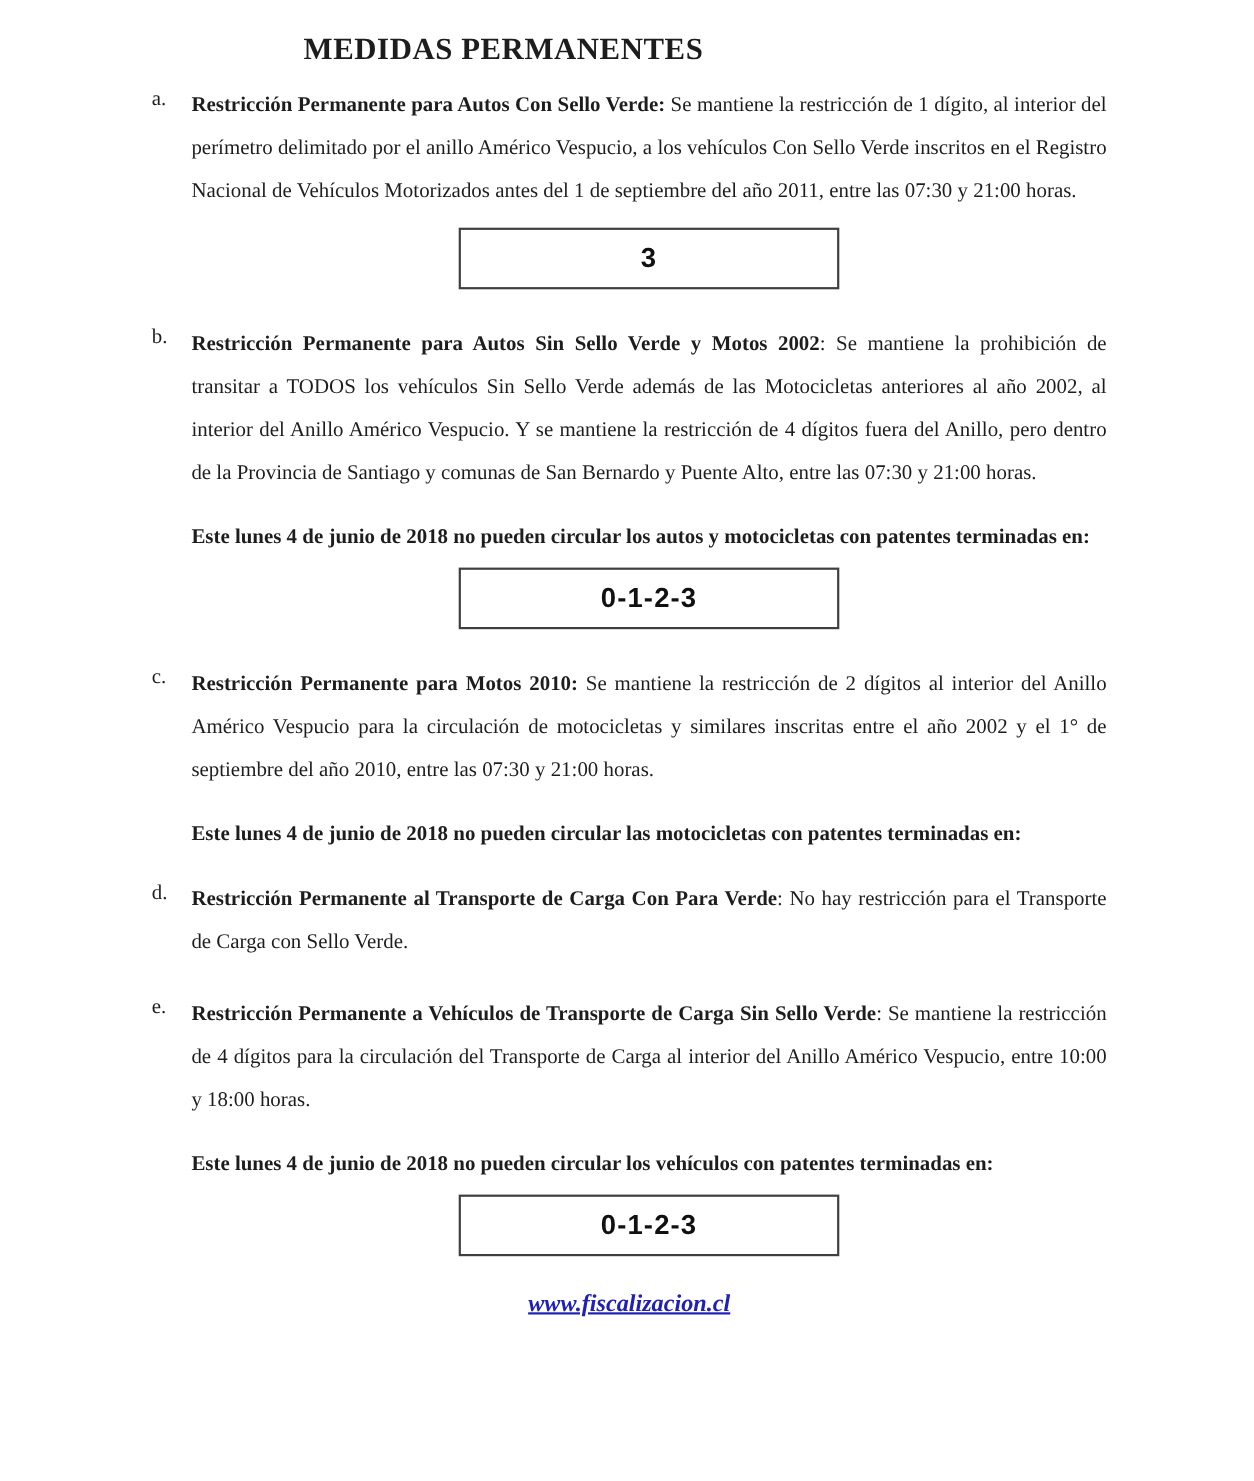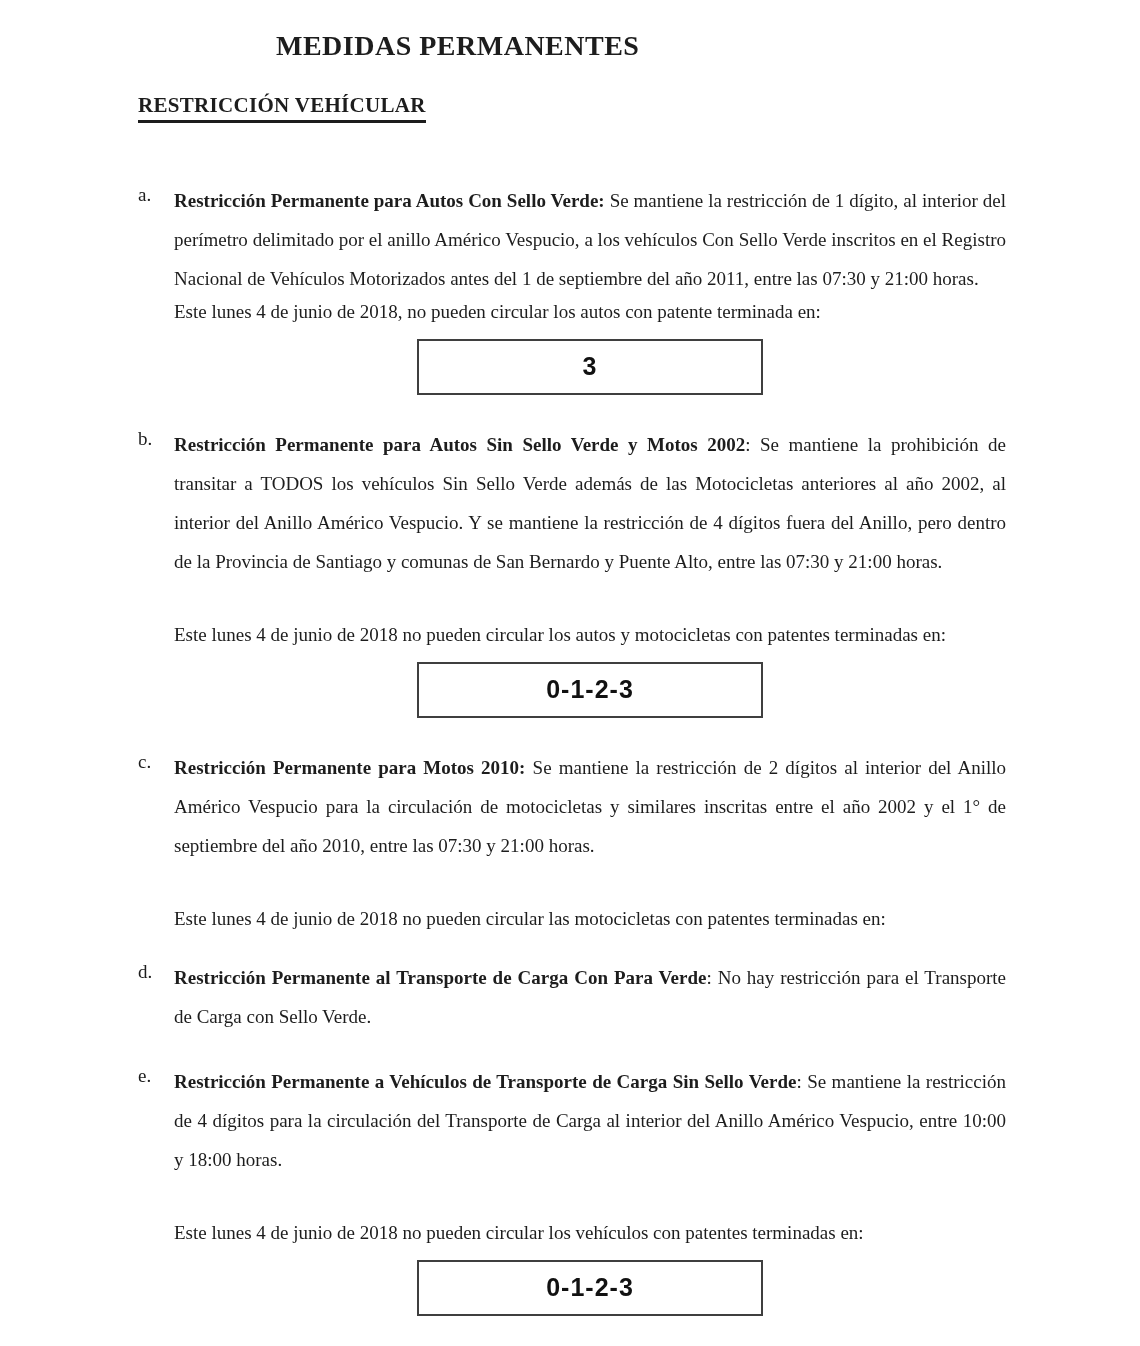--- a/index.html
+++ b/index.html
@@ -51,21 +51,21 @@
     margin:0;
     font-size:19px;
     line-height:39px;
     text-align:justify;
   }
   .item-note{
     margin:0;
     font-size:19px;
     line-height:27px;
   }
-  .note-gap{margin-top:40px;}
+  .note-gap{margin-top:26px;font-weight:bold;}
   .plate-box{
     box-sizing:border-box;
     width:346px;
     height:56px;
     border:2px solid var(--box-border);
     margin:14px auto 4px auto;
     display:flex;
     align-items:center;
     justify-content:center;
     background:#fff;
@@ -100,29 +100,25 @@
     text-align:center;
   }
 </style>
 </head>
 <body>
 
 <div class="page">
 
   <h1 class="doc-title">MEDIDAS PERMANENTES</h1>
 
-  <div class="heading-wrap">
-    <h2 class="section-heading">RESTRICCIÓN VEHÍCULAR</h2>
-  </div>
 
   <div class="item">
     <div class="item-label">a.</div>
     <div class="item-content">
       <p class="item-text"><strong>Restricción Permanente para Autos Con Sello Verde:</strong><span> Se mantiene la restricción de 1 dígito, al interior del perímetro delimitado por el anillo Américo Vespucio, a los vehículos Con Sello Verde inscritos en el Registro Nacional de Vehículos Motorizados antes del 1 de septiembre del año 2011, entre las 07:30 y 21:00 horas.</span></p>
-      <p class="item-note">Este lunes 4 de junio de 2018, no pueden circular los autos con patente terminada en:</p>
       <div class="plate-box">
         <span class="plate-value">3</span>
       </div>
     </div>
   </div>
 
   <div class="item">
     <div class="item-label">b.</div>
     <div class="item-content">
       <p class="item-text"><strong>Restricción Permanente para Autos Sin Sello Verde y Motos 2002</strong><span>: Se mantiene la prohibición de transitar a TODOS los vehículos Sin Sello Verde además de las Motocicletas anteriores al año 2002, al interior del Anillo Américo Vespucio. Y se mantiene la restricción de 4 dígitos fuera del Anillo, pero dentro de la Provincia de Santiago y comunas de San Bernardo y Puente Alto, entre las 07:30 y 21:00 horas.</span></p>

